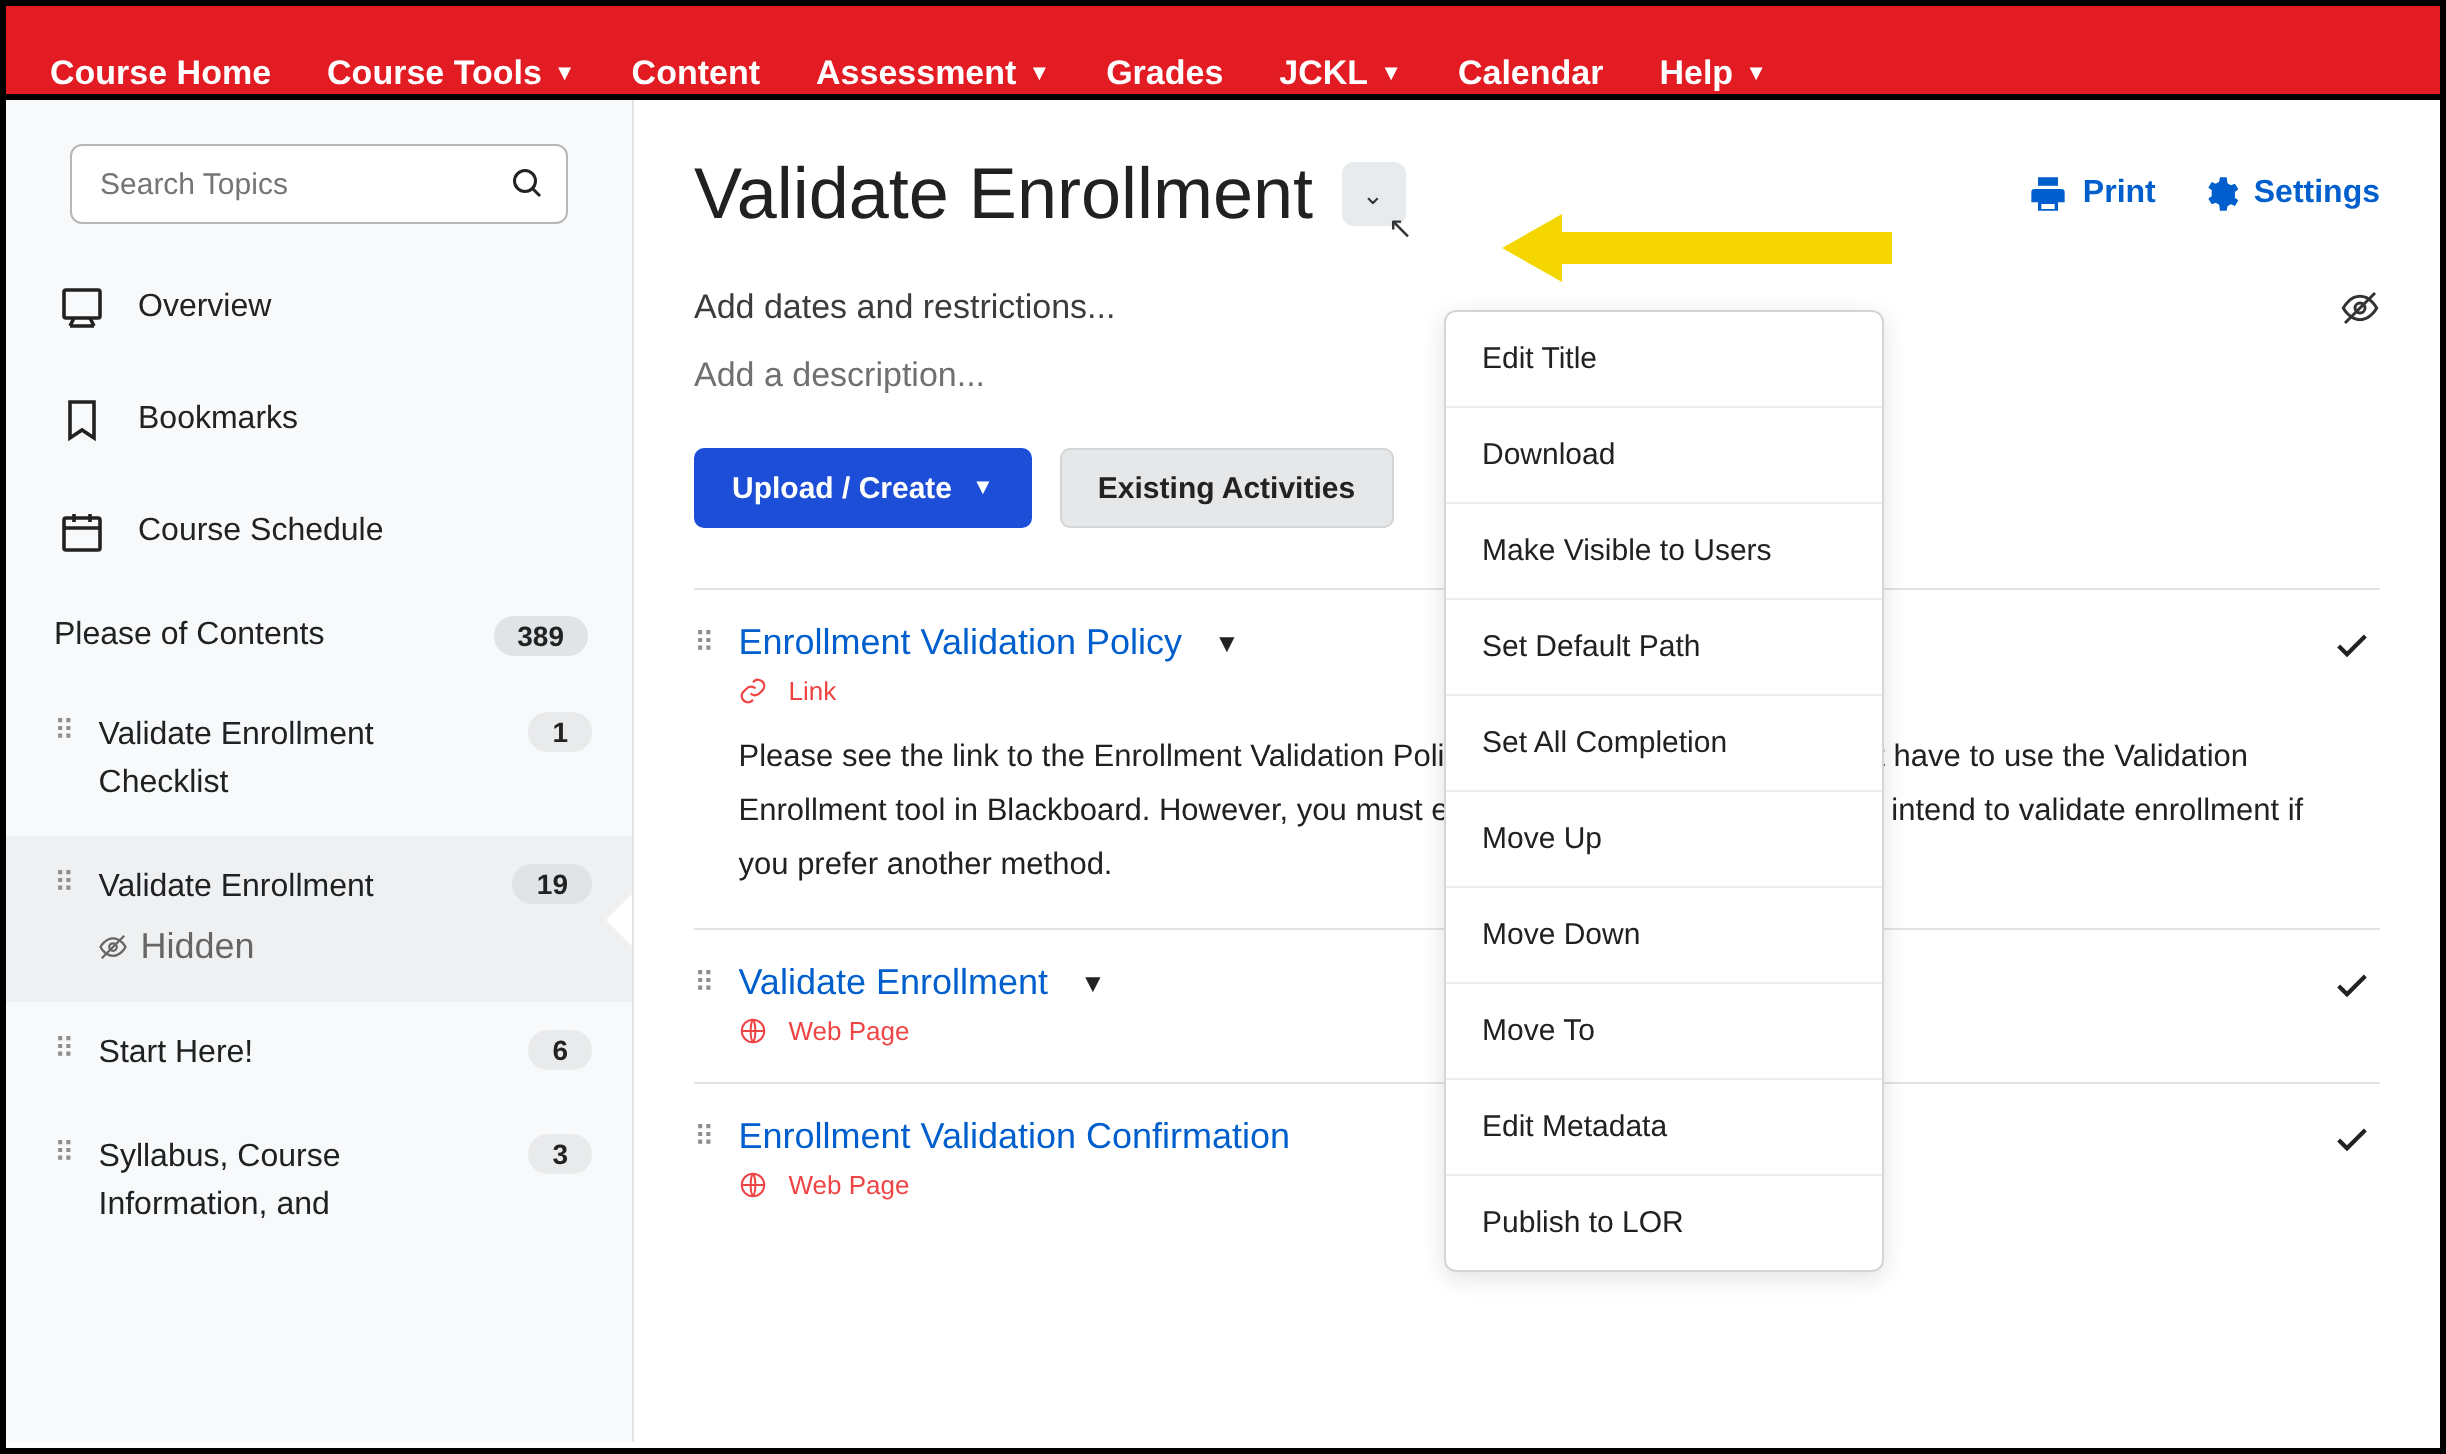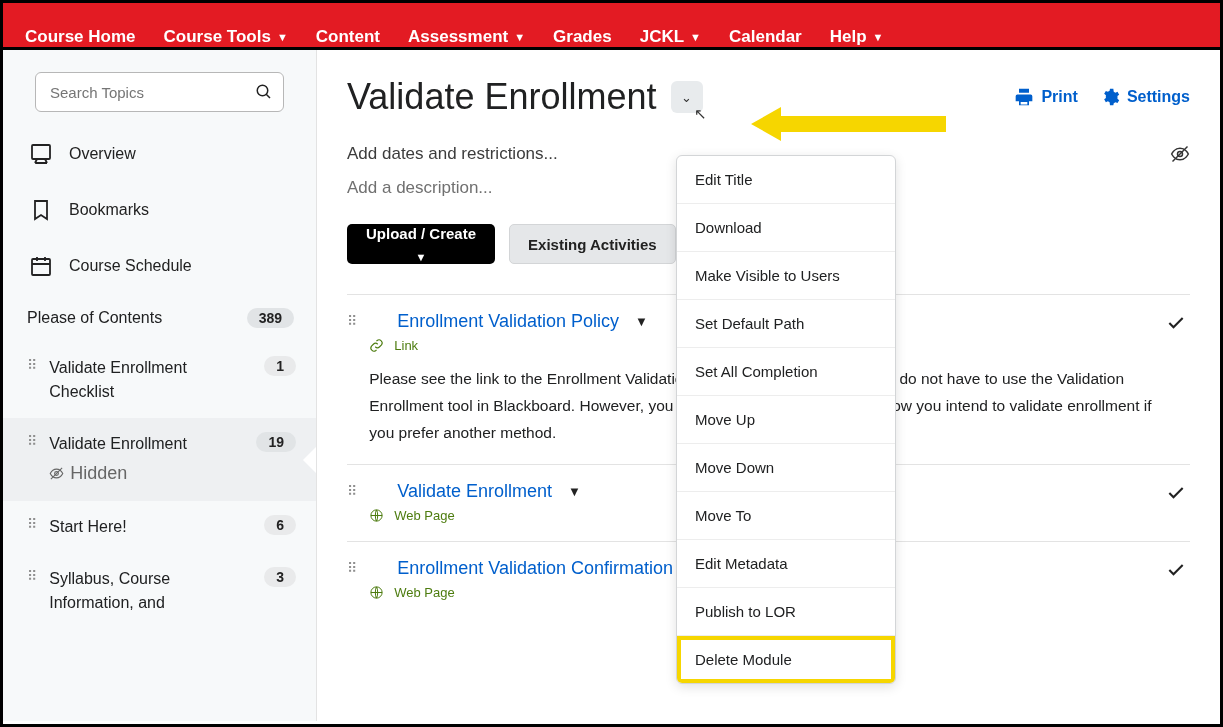--- a/index.html
+++ b/index.html
@@ -174,52 +174,51 @@
     border-radius: 5px;
     display: flex;
     align-items: center;
     padding: 0 18px;
     gap: 10px;
     font-size: 15px;
     font-weight: 600;
     cursor: pointer;
     border: 1px solid transparent;
   }
-  .btn.primary { background: #000000; color: #fff; flex-direction: column; }
+  .btn.primary { background: #1d4ed8; color: #fff; }
   .btn.secondary { background: #e5e7e9; color: #222; border-color: #d3d5d7; }
   .content-item {
     border-top: 1px solid #e3e3e3;
     padding: 16px 0 18px 0;
     display: flex;
     gap: 12px;
   }
   .content-item .drag-dots { padding-top: 3px; }
   .item-body { flex: 1; }
   .item-title-row { display: flex; align-items: center; gap: 16px; }
   .item-title {
     color: #005fcc;
     font-size: 18px;
     font-weight: 400;
     cursor: pointer;
-    margin-left: 28px;
   }
   .item-type {
     display: flex;
     gap: 10px;
-    color: #4d7c0f;
+    color: #ef4444;
     font-size: 13px;
     margin-top: 6px;
   }
   .item-type svg { width: 15px; height: 15px; }
   .item-desc { margin-top: 12px; font-size: 15.5px; color: #202122; line-height: 1.75; }
   .item-check { width: 20px; height: 20px; color: #222; flex-shrink: 0; margin-right: 4px; margin-top: 2px; }
   
   .dropdown {
     position: absolute;
-    left: 673px;
+    left: 719px;
     top: 152px;
     width: 220px;
     background: #fff;
     border: 1px solid #d3d5d7;
     border-radius: 6px;
     box-shadow: 0 3px 12px rgba(0,0,0,0.12);
     z-index: 100;
     overflow: hidden;
   }
   .dropdown-item {
@@ -460,14 +459,13 @@
   <div class="dropdown-item">Edit Title</div>
   <div class="dropdown-item">Download</div>
   <div class="dropdown-item">Make Visible to Users</div>
   <div class="dropdown-item">Set Default Path</div>
   <div class="dropdown-item">Set All Completion</div>
   <div class="dropdown-item">Move Up</div>
   <div class="dropdown-item">Move Down</div>
   <div class="dropdown-item">Move To</div>
   <div class="dropdown-item">Edit Metadata</div>
   <div class="dropdown-item">Publish to LOR</div>
-  <div class="dropdown-item highlight">Delete Module</div>
 </div>
 
 </body></html>

